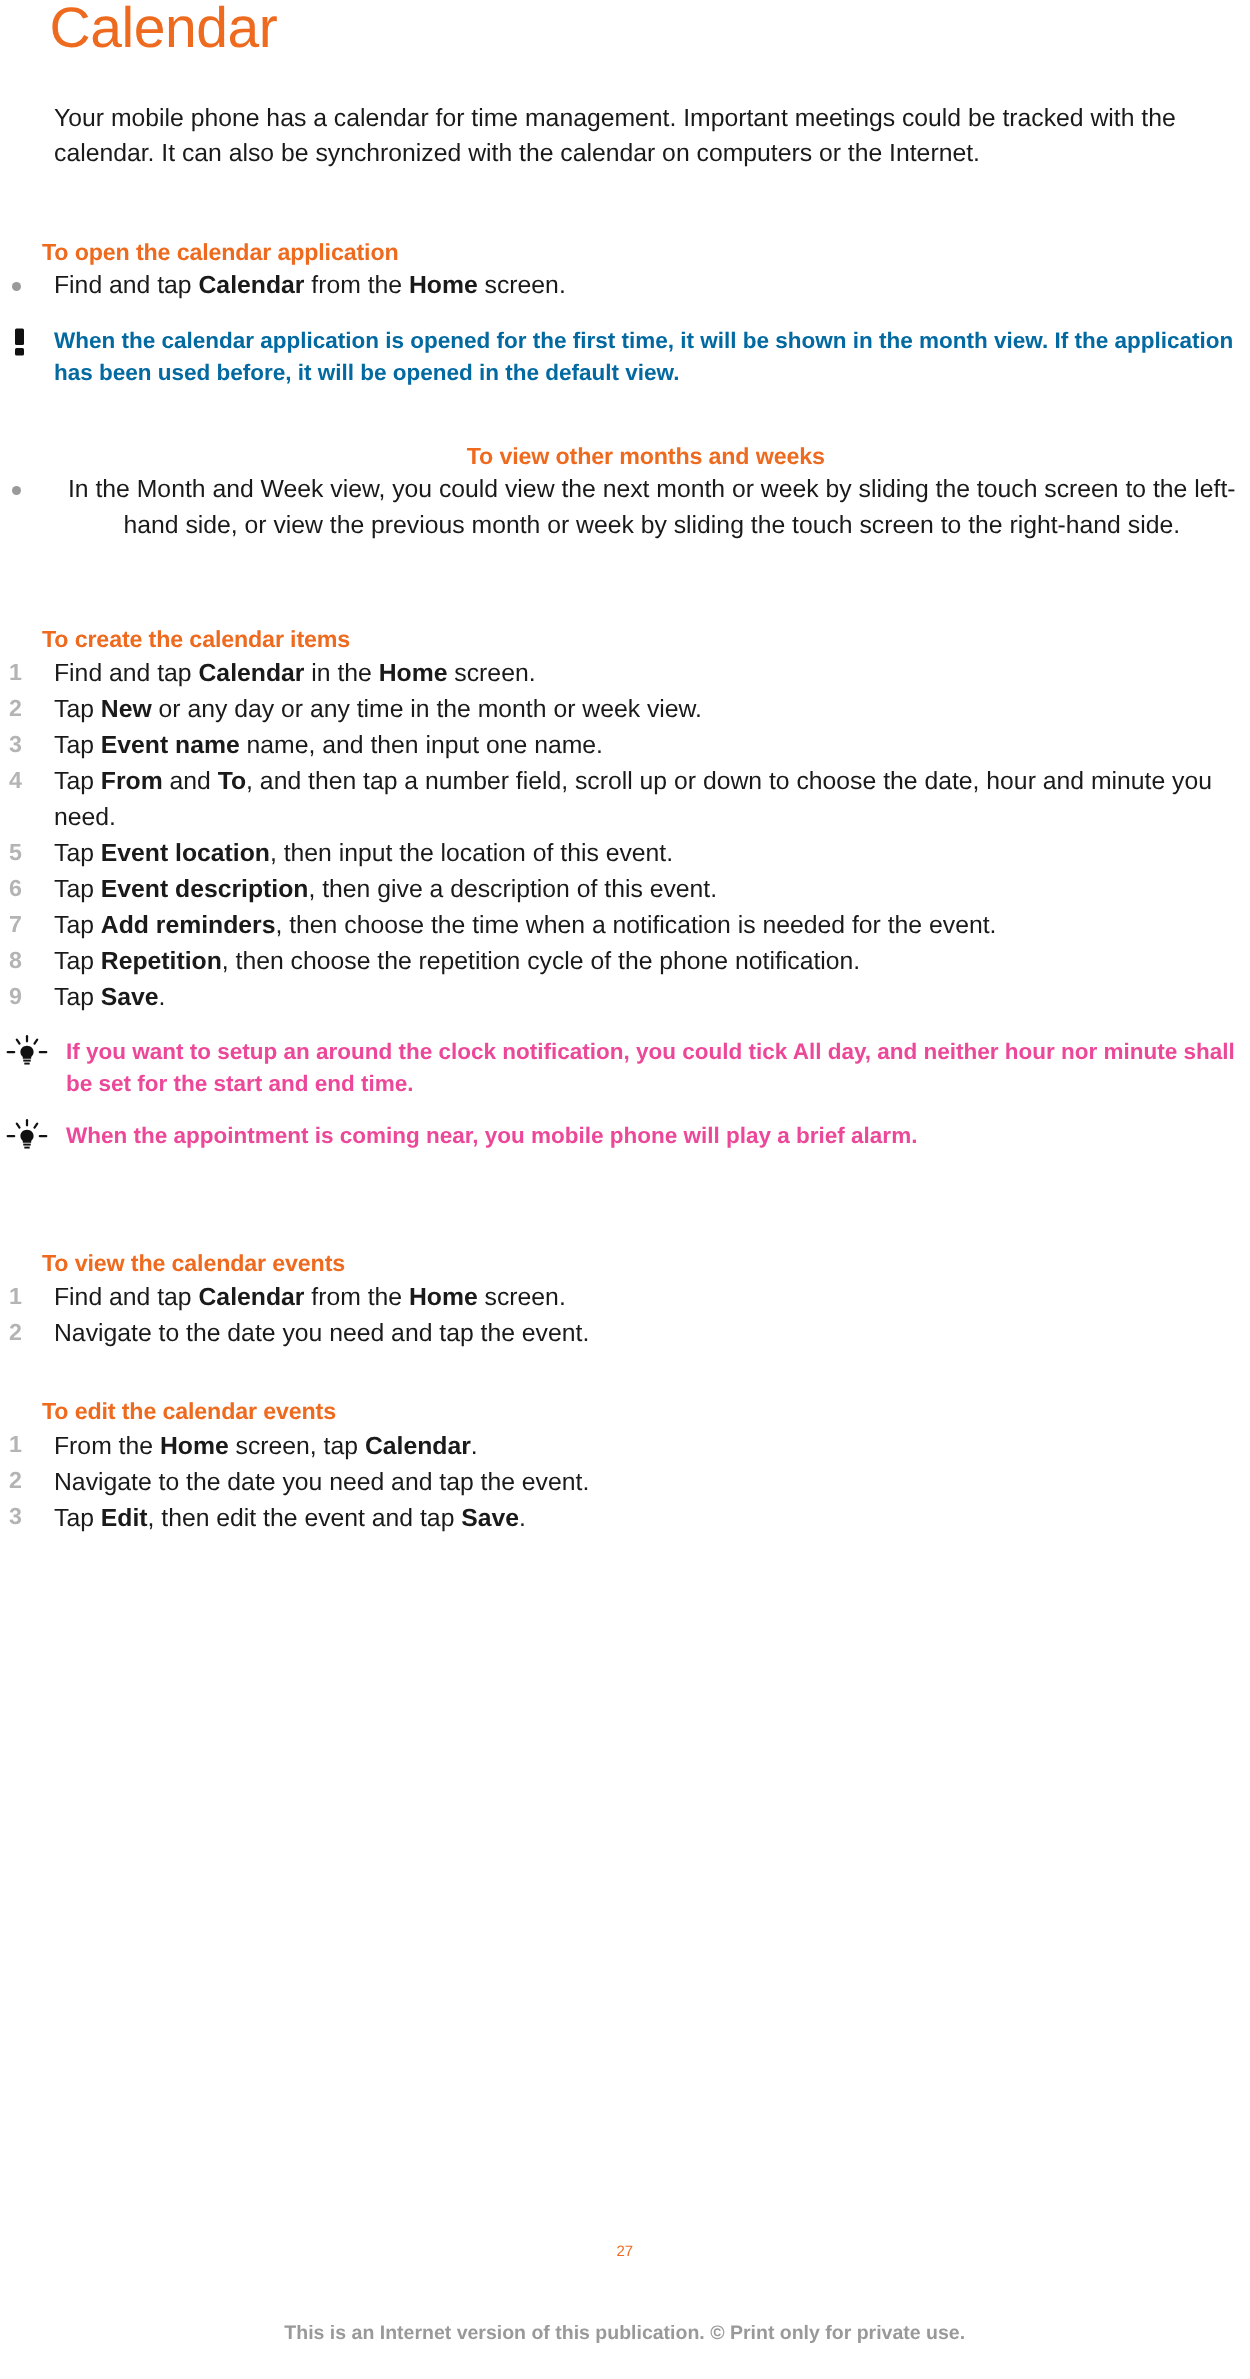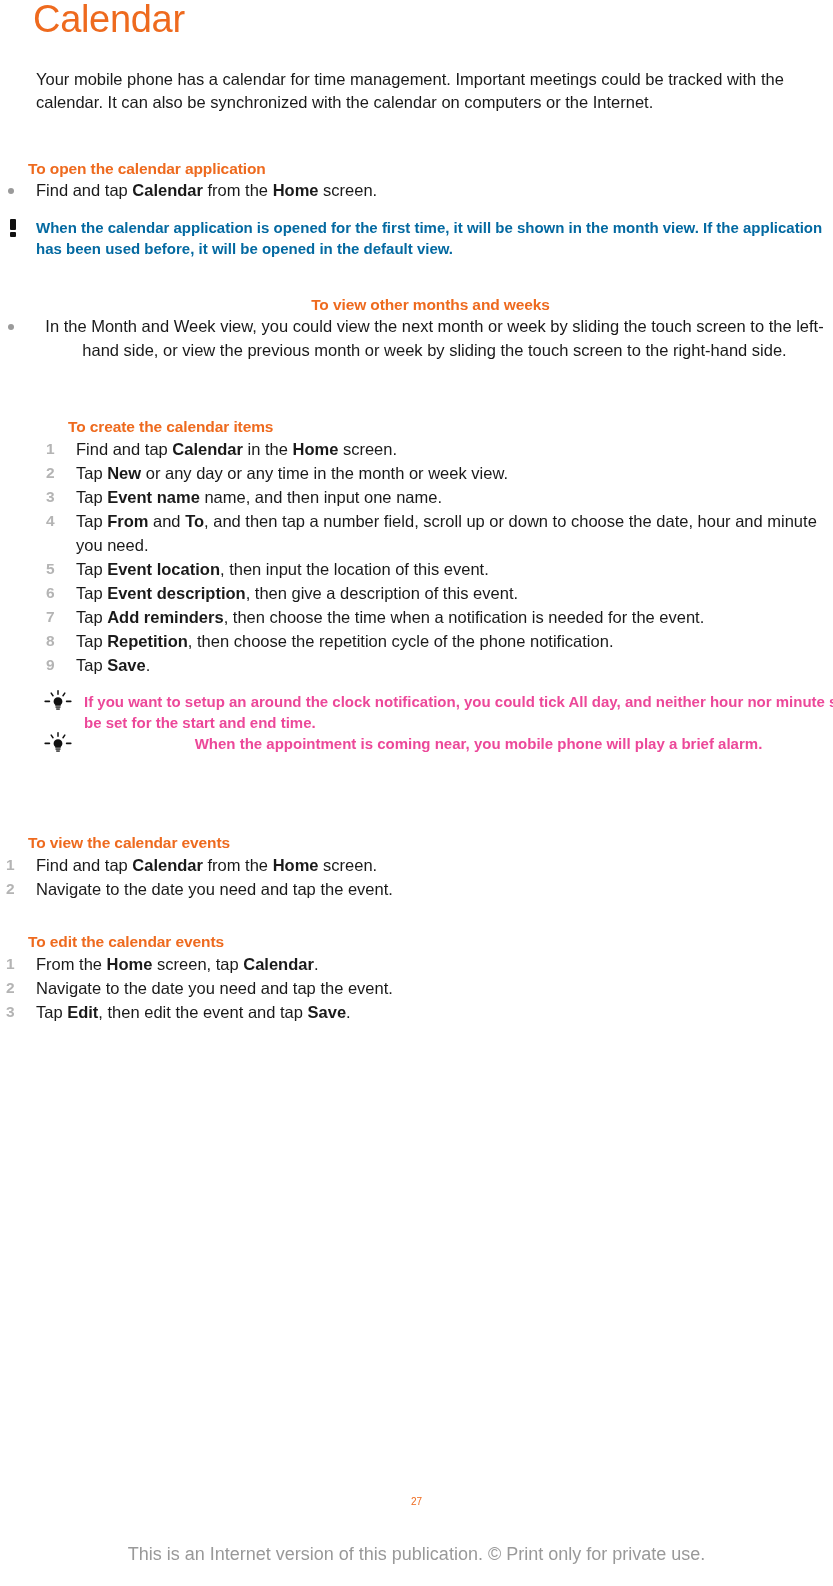--- a/index.html
+++ b/index.html
@@ -93,21 +93,21 @@
 
   
   .page-number{
     position:absolute; left:0; right:0; top:1492px;
     text-align:center; color:#ee6a1e;
     font-size:10px; line-height:20px;
   }
   .copyright{
     position:absolute; left:0; right:0; top:1545px;
     text-align:center; color:#999999;
-    font-size:18px; line-height:19px; font-weight:normal;
+    font-size:13px; line-height:19px; font-weight:bold;
   }
 
   b, strong{ font-weight:bold; }
 </style>
 </head>
 <body>
 
 <div class="page">
 
   <h1 class="doc-title">Calendar</h1>
@@ -124,21 +124,21 @@
             <span class="bar"></span>
             <span class="pt"></span>
           </span><span>When the calendar application is opened for the first time, it will be shown in the month view. If the application has been used before, it will be opened in the default view.</span></div>
       </div>
       <div class="section" style="position: absolute; margin-top: 0px; top: 294px; left: 0px; width: 833px; text-align: center;">
         <div class="sec-head">To view other months and weeks</div>
         <ul class="b-list">
           <li><span class="dot"></span><span>In the Month and Week view, you could view the next month or week by sliding the touch screen to the left-hand side, or view the previous month or week by sliding the touch screen to the right-hand side.</span></li>
         </ul>
       </div>
-      <div class="section" style="position: absolute; margin-top: 0px; top: 416px; left: 0px; width: 833px; padding-left: 40px;">
+      <div class="section" style="position: absolute; margin-top: 0px; top: 416px; left: 0px; width: 833px;">
         <div class="sec-head">To create the calendar items</div>
         <ol class="n-list">
           <li><span class="num">1</span><span>Find and tap </span><b>Calendar</b><span> in the </span><b>Home</b><span> screen.</span></li>
           <li><span class="num">2</span><span>Tap </span><b>New</b><span> or any day or any time in the month or week view.</span></li>
           <li><span class="num">3</span><span>Tap </span><b>Event name</b><span> name, and then input one name.</span></li>
           <li><span class="num">4</span><span>Tap </span><b>From</b><span> and </span><b>To</b><span>, and then tap a number field, scroll up or down to choose the date, hour and minute you need.</span></li>
           <li><span class="num">5</span><span>Tap </span><b>Event location</b><span>, then input the location of this event.</span></li>
           <li><span class="num">6</span><span>Tap </span><b>Event description</b><span>, then give a description of this event.</span></li>
           <li><span class="num">7</span><span>Tap </span><b>Add reminders</b><span>, then choose the time when a notification is needed for the event.</span></li>
           <li><span class="num">8</span><span>Tap </span><b>Repetition</b><span>, then choose the repetition cycle of the phone notification.</span></li>
@@ -149,21 +149,21 @@
                 <path d="M16 7.2c-2.5 0-4.4 1.9-4.4 4.2 0 1.6 .9 2.6 1.6 3.3v1.1h5.6v-1.1c .7-.7 1.6-1.7 1.6-3.3 0-2.3-1.9-4.2-4.4-4.2z" stroke-width="0"></path>
                 <rect x="13.5" y="16.4" width="5" height="1.3" stroke-width="0"></rect>
                 <rect x="14.2" y="18.4" width="3.6" height="1.3" stroke-width="0"></rect>
                 <line x1="16" y1="0.8" x2="16" y2="4.2" stroke-width="1.5" stroke-linecap="round"></line>
                 <line x1="9.2" y1="3.1" x2="11.0" y2="5.7" stroke-width="1.5" stroke-linecap="round"></line>
                 <line x1="22.8" y1="3.1" x2="21.0" y2="5.7" stroke-width="1.5" stroke-linecap="round"></line>
                 <line x1="3.2" y1="11.4" x2="7.4" y2="11.4" stroke-width="1.6" stroke-linecap="round"></line>
                 <line x1="24.6" y1="11.4" x2="28.8" y2="11.4" stroke-width="1.6" stroke-linecap="round"></line>
               </g>
             </svg></span><span>If you want to setup an around the clock notification, you could tick All day, and neither hour nor minute shall be set for the start and end time.</span></div>
-        <div class="tip" style=" text-align: center;"><span class="ico-tip"><svg viewBox="0 0 32 22" width="32" height="22" aria-hidden="true">
+        <div class="tip" style="margin-top: 14px;"><span class="ico-tip"><svg viewBox="0 0 32 22" width="32" height="22" aria-hidden="true">
               <g fill="#111" stroke="#111">
                 <path d="M16 7.2c-2.5 0-4.4 1.9-4.4 4.2 0 1.6 .9 2.6 1.6 3.3v1.1h5.6v-1.1c .7-.7 1.6-1.7 1.6-3.3 0-2.3-1.9-4.2-4.4-4.2z" stroke-width="0"></path>
                 <rect x="13.5" y="16.4" width="5" height="1.3" stroke-width="0"></rect>
                 <rect x="14.2" y="18.4" width="3.6" height="1.3" stroke-width="0"></rect>
                 <line x1="16" y1="0.8" x2="16" y2="4.2" stroke-width="1.5" stroke-linecap="round"></line>
                 <line x1="9.2" y1="3.1" x2="11.0" y2="5.7" stroke-width="1.5" stroke-linecap="round"></line>
                 <line x1="22.8" y1="3.1" x2="21.0" y2="5.7" stroke-width="1.5" stroke-linecap="round"></line>
                 <line x1="3.2" y1="11.4" x2="7.4" y2="11.4" stroke-width="1.6" stroke-linecap="round"></line>
                 <line x1="24.6" y1="11.4" x2="28.8" y2="11.4" stroke-width="1.6" stroke-linecap="round"></line>
               </g>

